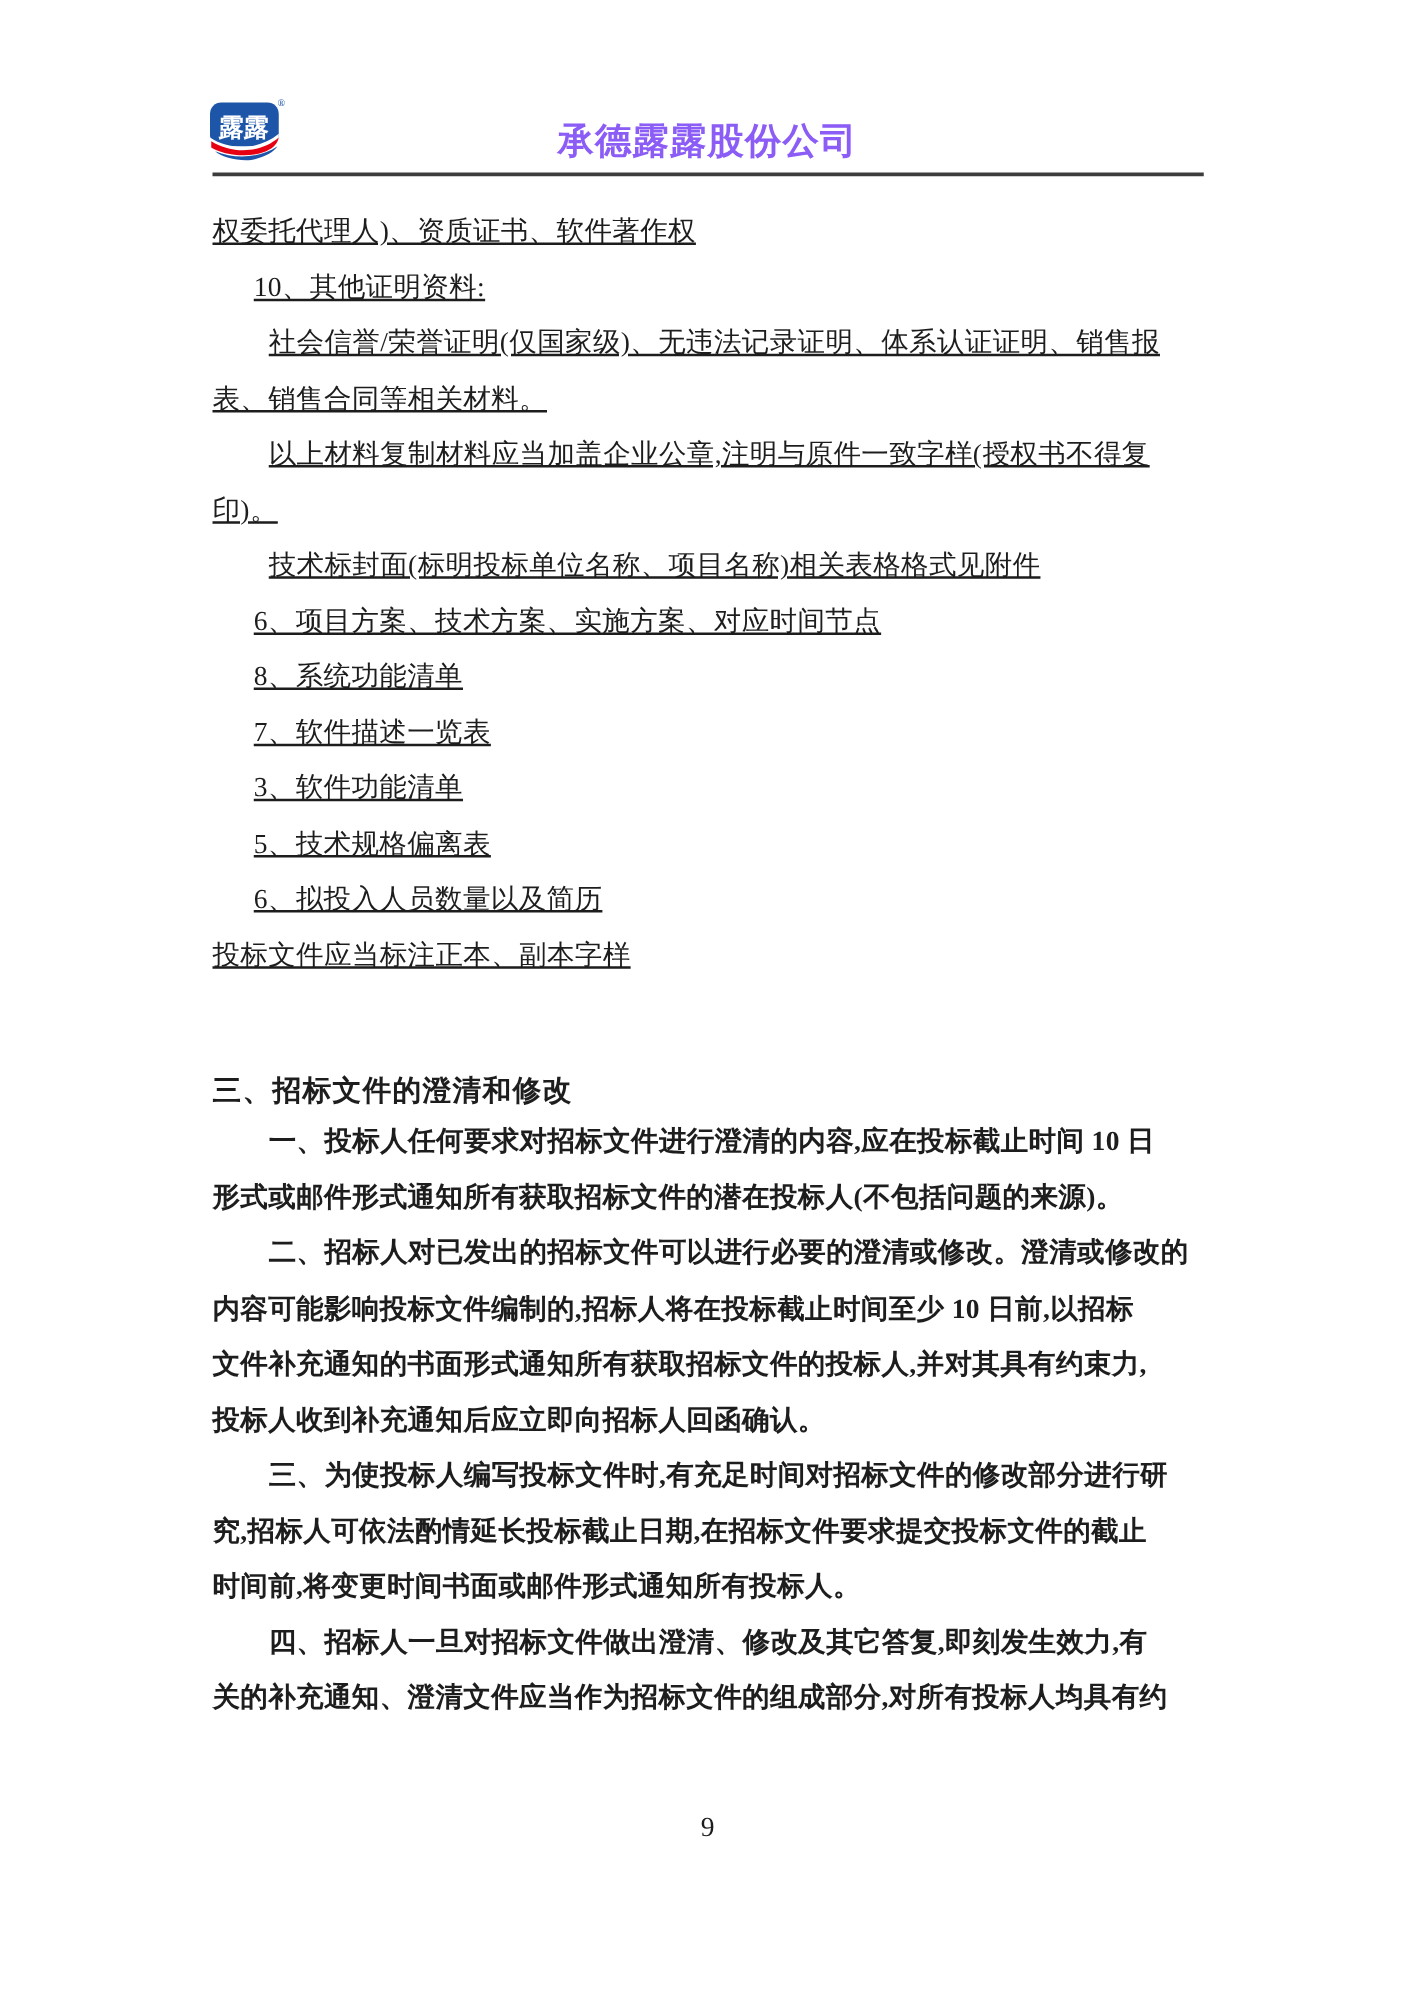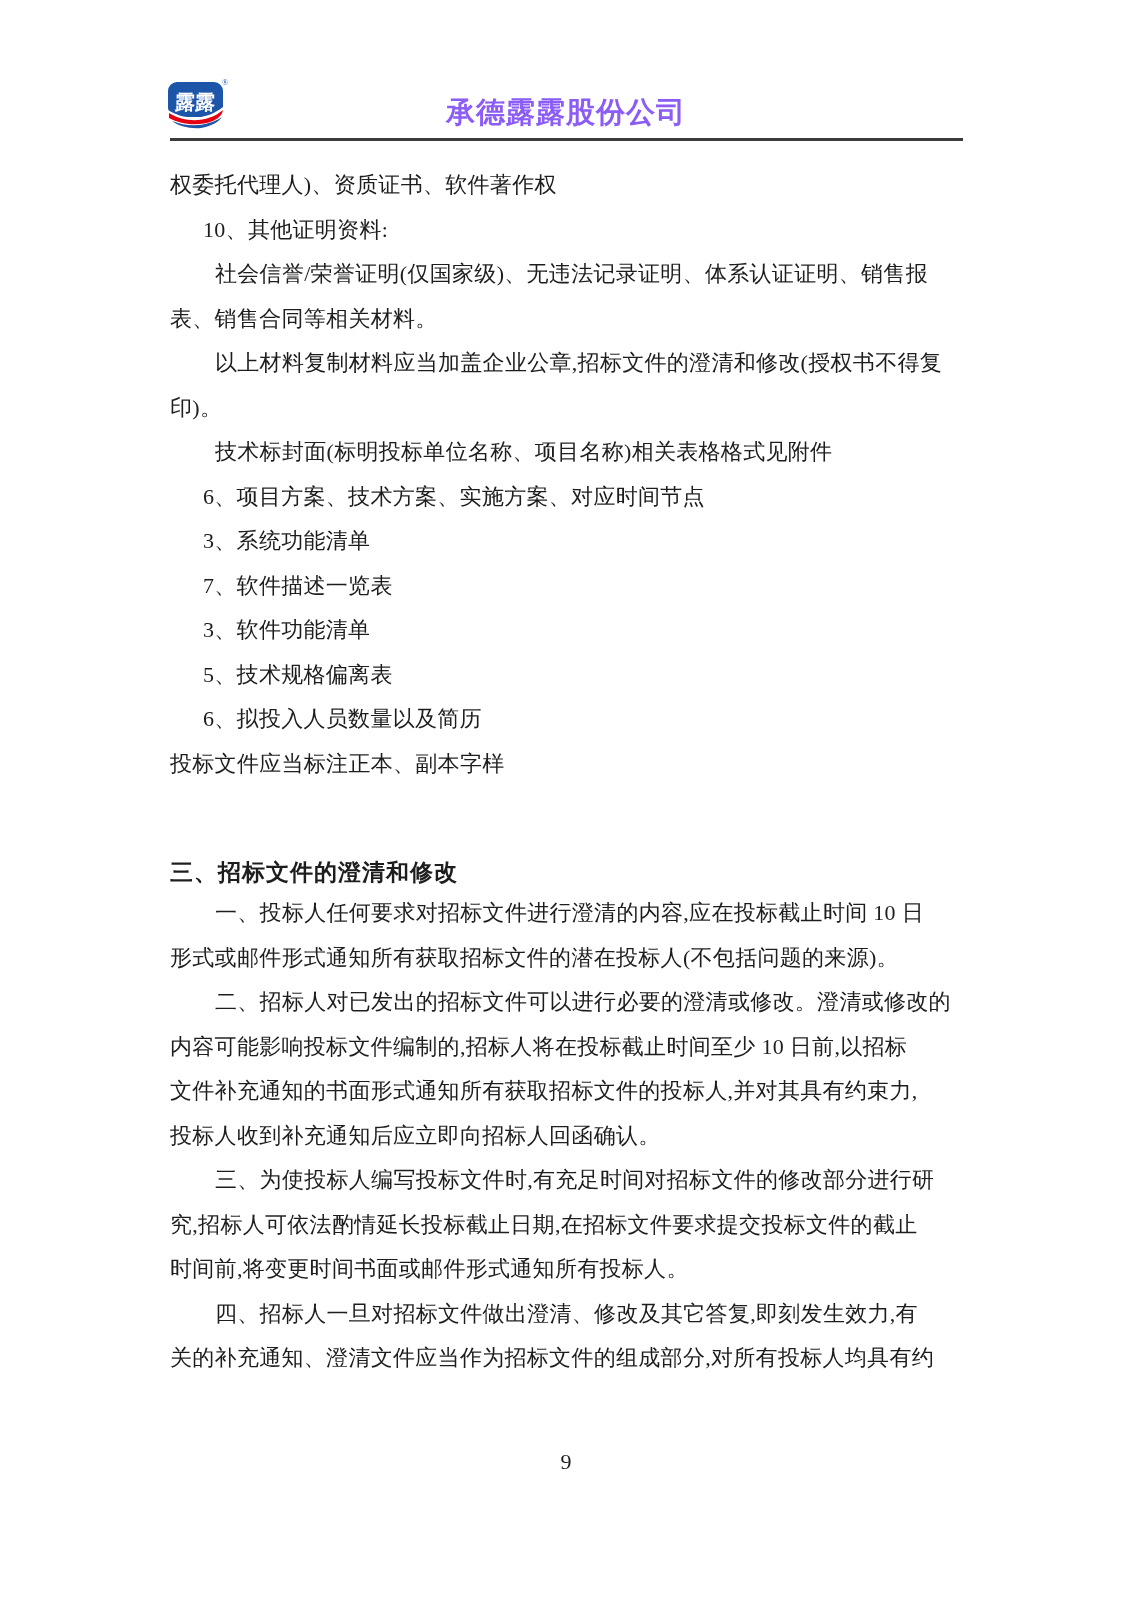--- a/index.html
+++ b/index.html
@@ -15,22 +15,22 @@
   .logo{position:absolute;left:165px;top:76px;}
   .hdr-title{
     position:absolute;left:170px;top:93px;width:792px;
     text-align:center;
     font-family:"Liberation Sans","DejaVu Sans",sans-serif;
     font-weight:bold;font-size:29px;letter-spacing:1px;
     color:#8b5cf6;
   }
   .hdr-rule{position:absolute;left:170px;top:138px;width:793px;height:3px;background:#3c3c3c;}
   
-  .block1{position:absolute;left:170px;top:163px;}
-  .block2{position:absolute;left:170px;top:891px;}
+  .block1{position:absolute;left:170px;top:163px;text-decoration:underline;}
+  .block2{position:absolute;left:170px;top:891px;font-weight:bold;}
   .line{
     white-space:nowrap;
     height:44.5px;line-height:44.5px;
     font-size:22px;letter-spacing:0.3px;
   }
   .ind-l{padding-left:33px;}   
   .ind-p{padding-left:45px;}   
   .heading{
     position:absolute;left:170px;top:850px;
     font-family:"Liberation Sans","DejaVu Sans",sans-serif;
@@ -59,25 +59,25 @@
   </div>
 
   <div class="hdr-title">承德露露股份公司</div>
   <div class="hdr-rule"></div>
 
   <div class="block1">
     <div class="line">权委托代理人)、资质证书、软件著作权</div>
     <div class="line ind-l">10、其他证明资料:</div>
     <div class="line ind-p">社会信誉/荣誉证明(仅国家级)、无违法记录证明、体系认证证明、销售报</div>
     <div class="line">表、销售合同等相关材料。</div>
-    <div class="line ind-p">以上材料复制材料应当加盖企业公章,招标文件的澄清和修改(授权书不得复</div>
+    <div class="line ind-p">以上材料复制材料应当加盖企业公章,注明与原件一致字样(授权书不得复</div>
     <div class="line">印)。</div>
     <div class="line ind-p">技术标封面(标明投标单位名称、项目名称)相关表格格式见附件</div>
     <div class="line ind-l">6、项目方案、技术方案、实施方案、对应时间节点</div>
-    <div class="line ind-l">3、系统功能清单</div>
+    <div class="line ind-l">8、系统功能清单</div>
     <div class="line ind-l">7、软件描述一览表</div>
     <div class="line ind-l">3、软件功能清单</div>
     <div class="line ind-l">5、技术规格偏离表</div>
     <div class="line ind-l">6、拟投入人员数量以及简历</div>
     <div class="line">投标文件应当标注正本、副本字样</div>
   </div>
 
   <div class="heading">三、招标文件的澄清和修改</div>
 
   <div class="block2">

